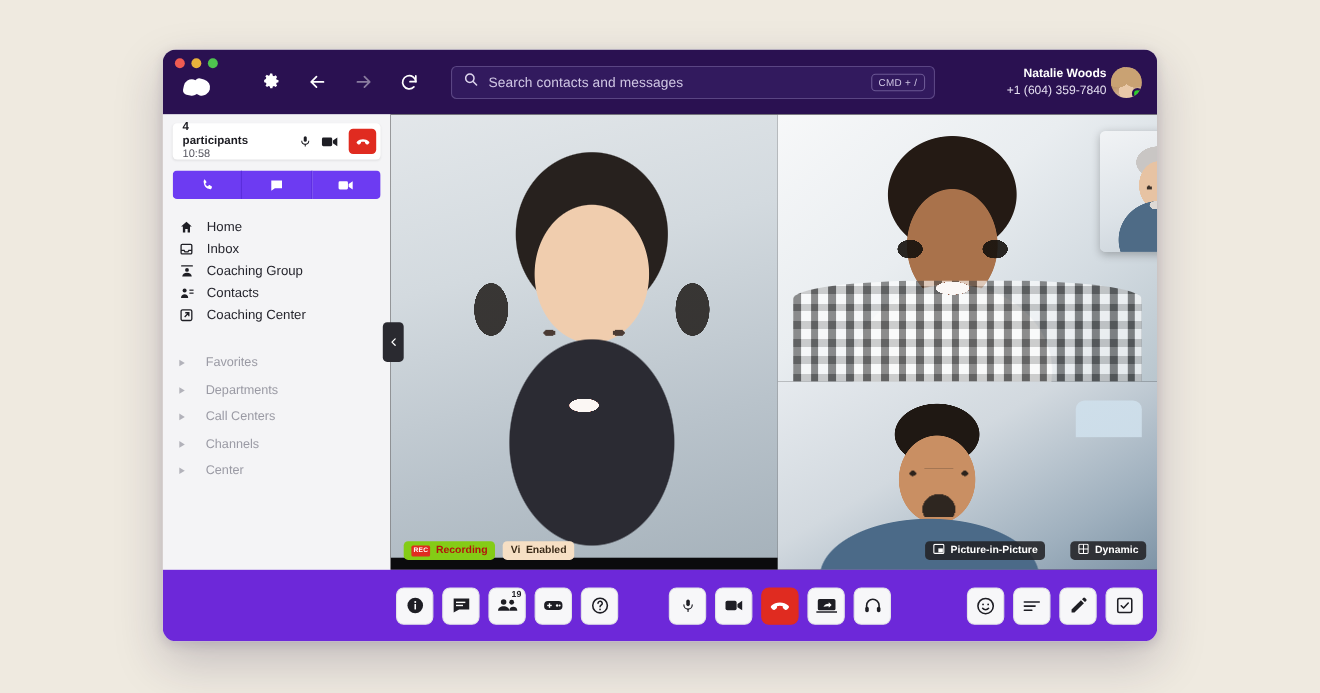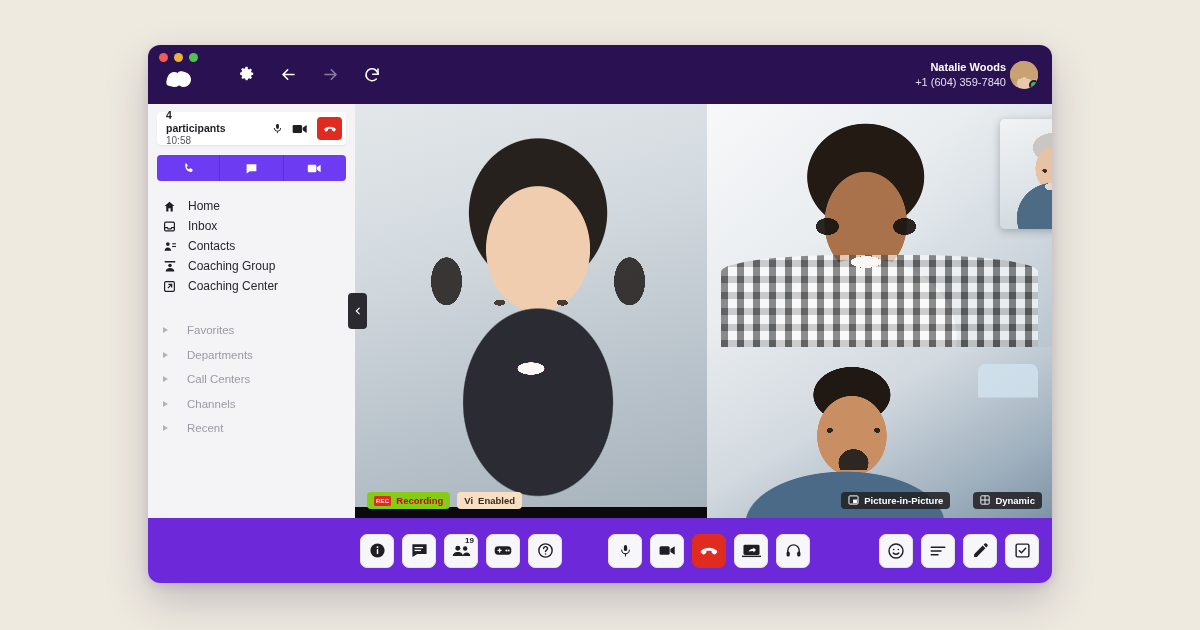--- a/index.html
+++ b/index.html
@@ -468,20 +468,30 @@
         </svg>
       </div>
       <div class="nav-icon">
         <svg width="18" height="18" viewBox="0 0 24 24" fill="none" stroke="#fff" stroke-width="2.1" stroke-linecap="round">
           <path d="M20 11a8 8 0 10-2.3 6.3"></path>
           <path d="M20 4v7h-7"></path>
         </svg>
       </div>
     </div>
 
+    <div class="searchbar">
+      <span>
+        <svg width="14" height="14" viewBox="0 0 24 24" fill="none" stroke="#DCD4EC" stroke-width="2.4" stroke-linecap="round">
+          <circle cx="10.5" cy="10.5" r="6.5"></circle>
+            <path d="M16 16l5 5"></path>
+        </svg>
+      </span>
+      <span class="search-ph">Search contacts and messages</span>
+      <span class="kbd">CMD + /</span>
+    </div>
 
     <div class="user-block">
       <div class="user-text">
         <div class="user-name">Natalie Woods</div>
         <div class="user-phone">+1 (604) 359-7840</div>
       </div>
       <div class="avatar">
         <div class="presence"></div>
       </div>
     </div>
@@ -547,44 +557,44 @@
           <span class="nav-item-label">Home</span>
         </div>
         <div class="nav-item" style="height:20px;margin-top:0;">
           <span class="nav-item-icon">
             <svg width="13" height="13" viewBox="0 0 24 24" fill="none" stroke="#1E1E24" stroke-width="2.2">
                 <rect x="3" y="4" width="18" height="16" rx="2"></rect>
                 <path d="M3 14h5l1.5 2.5h5L16 14h5"></path>
               </svg>
           </span>
           <span class="nav-item-label">Inbox</span>
+        </div>
+        <div class="nav-item" style="height:20px;">
+          <span class="nav-item-icon">
+            <svg width="14" height="13" viewBox="0 0 24 24" fill="#1E1E24">
+              <rect x="2" y="2" width="20" height="2.4" rx="1"></rect>
+              <circle cx="12" cy="10" r="3.2"></circle>
+              <path d="M4 21c0-4 3.6-6.4 8-6.4s8 2.4 8 6.4z"></path>
+            </svg>
+          </span>
+          <span class="nav-item-label">Coaching Group</span>
         </div>
         <div class="nav-item" style="height:20px;">
           <span class="nav-item-icon">
             <svg width="14" height="13" viewBox="0 0 24 24" fill="#1E1E24">
               <circle cx="8" cy="7.5" r="3.4"></circle>
                 <path d="M2 20c0-3.6 2.7-6 6-6s6 2.4 6 6z"></path>
               <rect x="16" y="6" width="7" height="2"></rect>
                 <rect x="16" y="11" width="7" height="2"></rect>
             </svg>
           </span>
           <span class="nav-item-label">Contacts</span>
         </div>
         <div class="nav-item" style="height:20px;">
           <span class="nav-item-icon">
-            <svg width="14" height="13" viewBox="0 0 24 24" fill="#1E1E24">
-              <rect x="2" y="2" width="20" height="2.4" rx="1"></rect>
-              <circle cx="12" cy="10" r="3.2"></circle>
-              <path d="M4 21c0-4 3.6-6.4 8-6.4s8 2.4 8 6.4z"></path>
-            </svg>
-          </span>
-          <span class="nav-item-label">Coaching Group</span>
-        </div>
-        <div class="nav-item" style="height:20px;">
-          <span class="nav-item-icon">
             <svg width="13" height="13" viewBox="0 0 24 24" fill="none" stroke="#1E1E24" stroke-width="2.2">
               <rect x="3" y="3" width="18" height="18" rx="2.5"></rect>
               <path d="M9 15l7-7M10 8h6v6"></path>
             </svg>
           </span>
           <span class="nav-item-label">Coaching Center</span>
         </div>
       </div>
 
       <div class="groups">
@@ -599,21 +609,21 @@
         <div class="group-item">
           <span class="caret"></span>
           <span class="group-label">Call Centers</span>
         </div>
         <div class="group-item">
           <span class="caret"></span>
           <span class="group-label">Channels</span>
         </div>
         <div class="group-item">
           <span class="caret"></span>
-          <span class="group-label">Recent</span>
+          <span class="group-label">Center</span>
         </div>
       </div>
 
       <div class="collapse-handle">
         <svg width="10" height="12" viewBox="0 0 24 24" fill="none" stroke="#fff" stroke-width="2.8" stroke-linecap="round" stroke-linejoin="round">
           <path d="M15 5l-7 7 7 7"></path>
         </svg>
       </div>
     </div>
 

